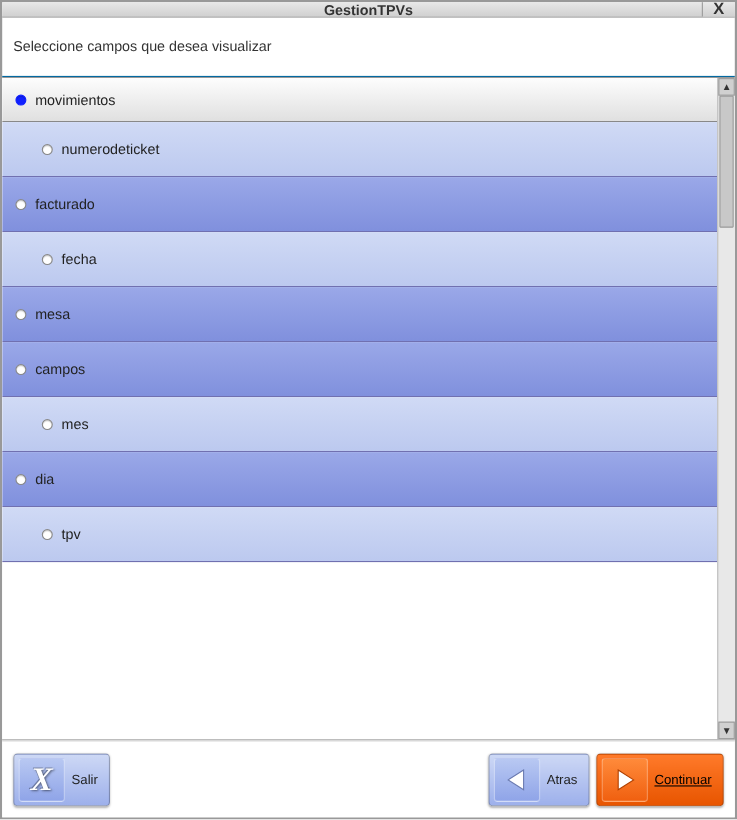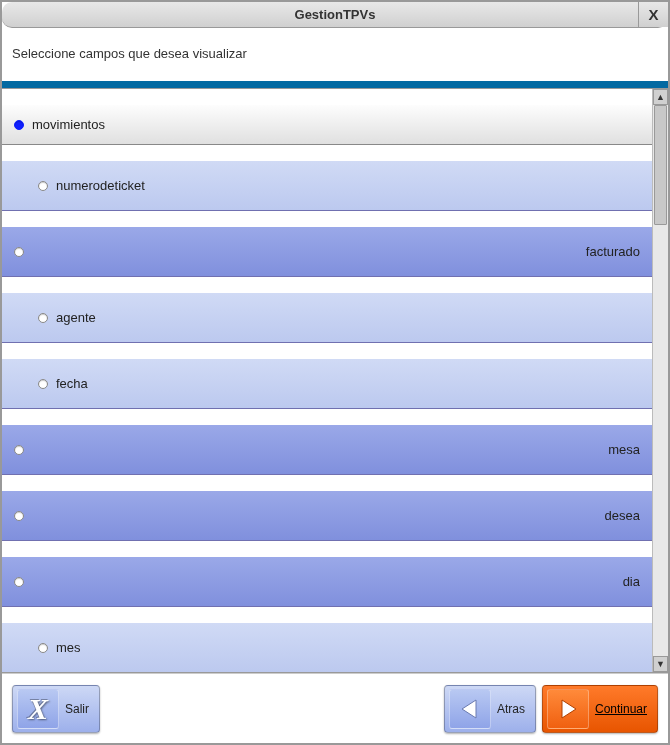--- a/index.html
+++ b/index.html
@@ -1,37 +1,37 @@
 <!DOCTYPE html>
 <html><head>
 <meta charset="utf-8">
 <style>
 * { margin: 0; padding: 0; box-sizing: border-box; font-family: Arial, sans-serif; }
 body { background: #fff; width: 670px; height: 745px; overflow: hidden; }
 
 .window { width: 670px; height: 745px; border: 2px solid #999; background: #fff; display: flex; flex-direction: column; }
 
-.titlebar { height: 26px; background: linear-gradient(#e8e8e8, #d0d0d0); border-bottom: 1px solid #999; display: flex; align-items: center; justify-content: center; position: relative; border-radius: 10px; }
+.titlebar { height: 14px; background: linear-gradient(#e8e8e8, #d0d0d0); border-bottom: 1px solid #999; display: flex; justify-content: center; position: relative; }
 .titlebar-text { font-size: 13px; font-weight: bold; color: #333; }
 .close-btn { position: absolute; right: 0; top: 0; width: 30px; height: 100%; border-left: 1px solid #999; display: flex; align-items: center; justify-content: center; font-size: 15px; font-weight: bold; color: #333; cursor: pointer; background: linear-gradient(#e8e8e8,#d0d0d0); }
 
-.instruction { padding: 18px 18px 20px 10px; font-size: 13px; color: #333; border-bottom: 7px solid #0369a1; }
+.instruction { padding: 18px 18px 20px 10px; font-size: 13px; color: #333; border-bottom: 1px solid #0369a1; }
 
 .list-container { flex: 1; display: flex; border-top: 1px solid #999; border-bottom: 1px solid #999; min-height: 0; }
 .list { flex: 1; overflow-y: hidden; background: #fff; }
 .scrollbar { width: 16px; background: #e8e8e8; border-left: 1px solid #bbb; position: relative; }
 .scroll-up, .scroll-down { height: 16px; background: #d0d0d0; border: 1px solid #999; display: flex; align-items: center; justify-content: center; cursor: pointer; font-size: 9px; color: #333; }
 .scroll-up { position: absolute; top: 0; left: 0; right: 0; }
 .scroll-down { position: absolute; bottom: 0; left: 0; right: 0; }
 .scroll-thumb { position: absolute; top: 16px; left: 1px; right: 1px; height: 120px; background: #c8c8c8; border: 1px solid #999; border-radius: 1px; }
 
-.row { height: 50px; display: flex; align-items: center; padding: 0 12px; border-bottom: 1px solid #7070b0; font-size: 13px; color: #222; margin-top: 16px; }
+.row { height: 50px; display: flex; align-items: center; padding: 0 12px; border-bottom: 1px solid #7070b0; font-size: 13px; color: #222; }
 .row.header { background: linear-gradient(#fdfdfd, #e0e0e0); height: 40px; border-bottom: 1px solid #888; }
 .row.light { background: linear-gradient(#d0daf5, #bcc9ef); padding-left: 36px; }
-.row.dark  { background: linear-gradient(#9aa8e8, #8090dd); justify-content: space-between; }
+.row.dark  { background: linear-gradient(#9aa8e8, #8090dd); }
 
 .radio { width: 10px; height: 10px; border-radius: 50%; background: #fff; border: 1px solid #888; margin-right: 8px; flex-shrink: 0; box-shadow: inset 0 1px 1px rgba(0,0,0,.2); }
 .radio.selected { background: #1020ff; border-color: #1020ff; }
 
 .footer { height: 70px; padding: 10px; display: flex; align-items: center; background: #fff; border-top: 1px solid #ccc; gap: 6px; }
 .spacer { flex: 1; }
 
 .btn { height: 48px; display: flex; align-items: center; border-radius: 4px; border: 1px solid rgba(0,0,0,.25); cursor: pointer; font-size: 12px; color: #222; padding: 0 10px 0 4px; gap: 6px; box-shadow: 0 1px 2px rgba(0,0,0,.3); }
 .btn-blue { background: linear-gradient(#cdd8f5, #9db0eb); }
 .btn-orange { background: linear-gradient(#ff7a2a, #e85500); color: #000; text-decoration: underline; }
@@ -63,41 +63,37 @@
         <div class="row light">
           <span class="radio"></span>
           <span>numerodeticket</span>
         </div>
         <div class="row dark">
           <span class="radio"></span>
           <span>facturado</span>
         </div>
         <div class="row light">
           <span class="radio"></span>
-          <span>agente</span>
-        </div>
-        <div class="row light">
-          <span class="radio"></span>
           <span>fecha</span>
         </div>
         <div class="row dark">
           <span class="radio"></span>
           <span>mesa</span>
         </div>
         <div class="row dark">
           <span class="radio"></span>
-          <span>desea</span>
+          <span>campos</span>
+        </div>
+        <div class="row light">
+          <span class="radio"></span>
+          <span>mes</span>
         </div>
         <div class="row dark">
           <span class="radio"></span>
           <span>dia</span>
-        </div>
-        <div class="row light">
-          <span class="radio"></span>
-          <span>mes</span>
         </div>
         <div class="row light">
           <span class="radio"></span>
           <span>tpv</span>
         </div>
       </div>
     <div class="scrollbar">
       <div class="scroll-up">▲</div>
       <div class="scroll-thumb"></div>
       <div class="scroll-down">▼</div>

